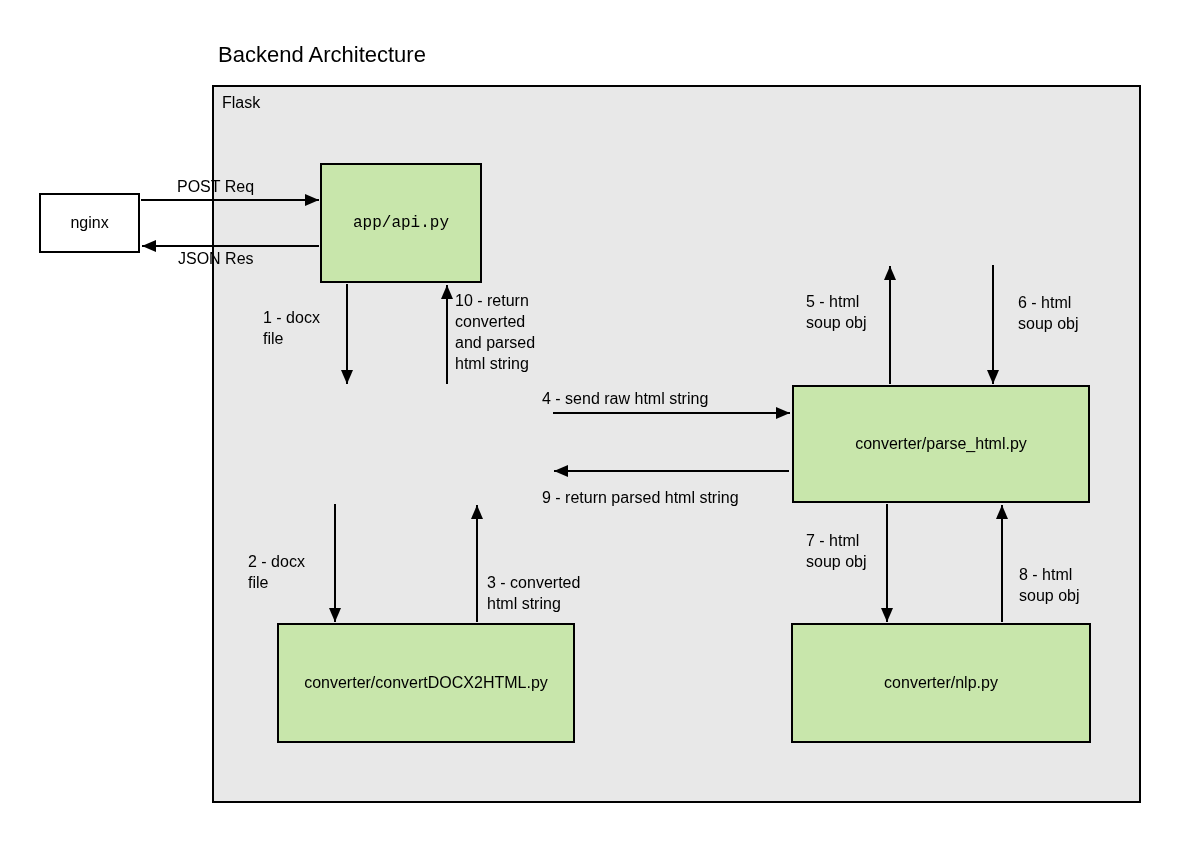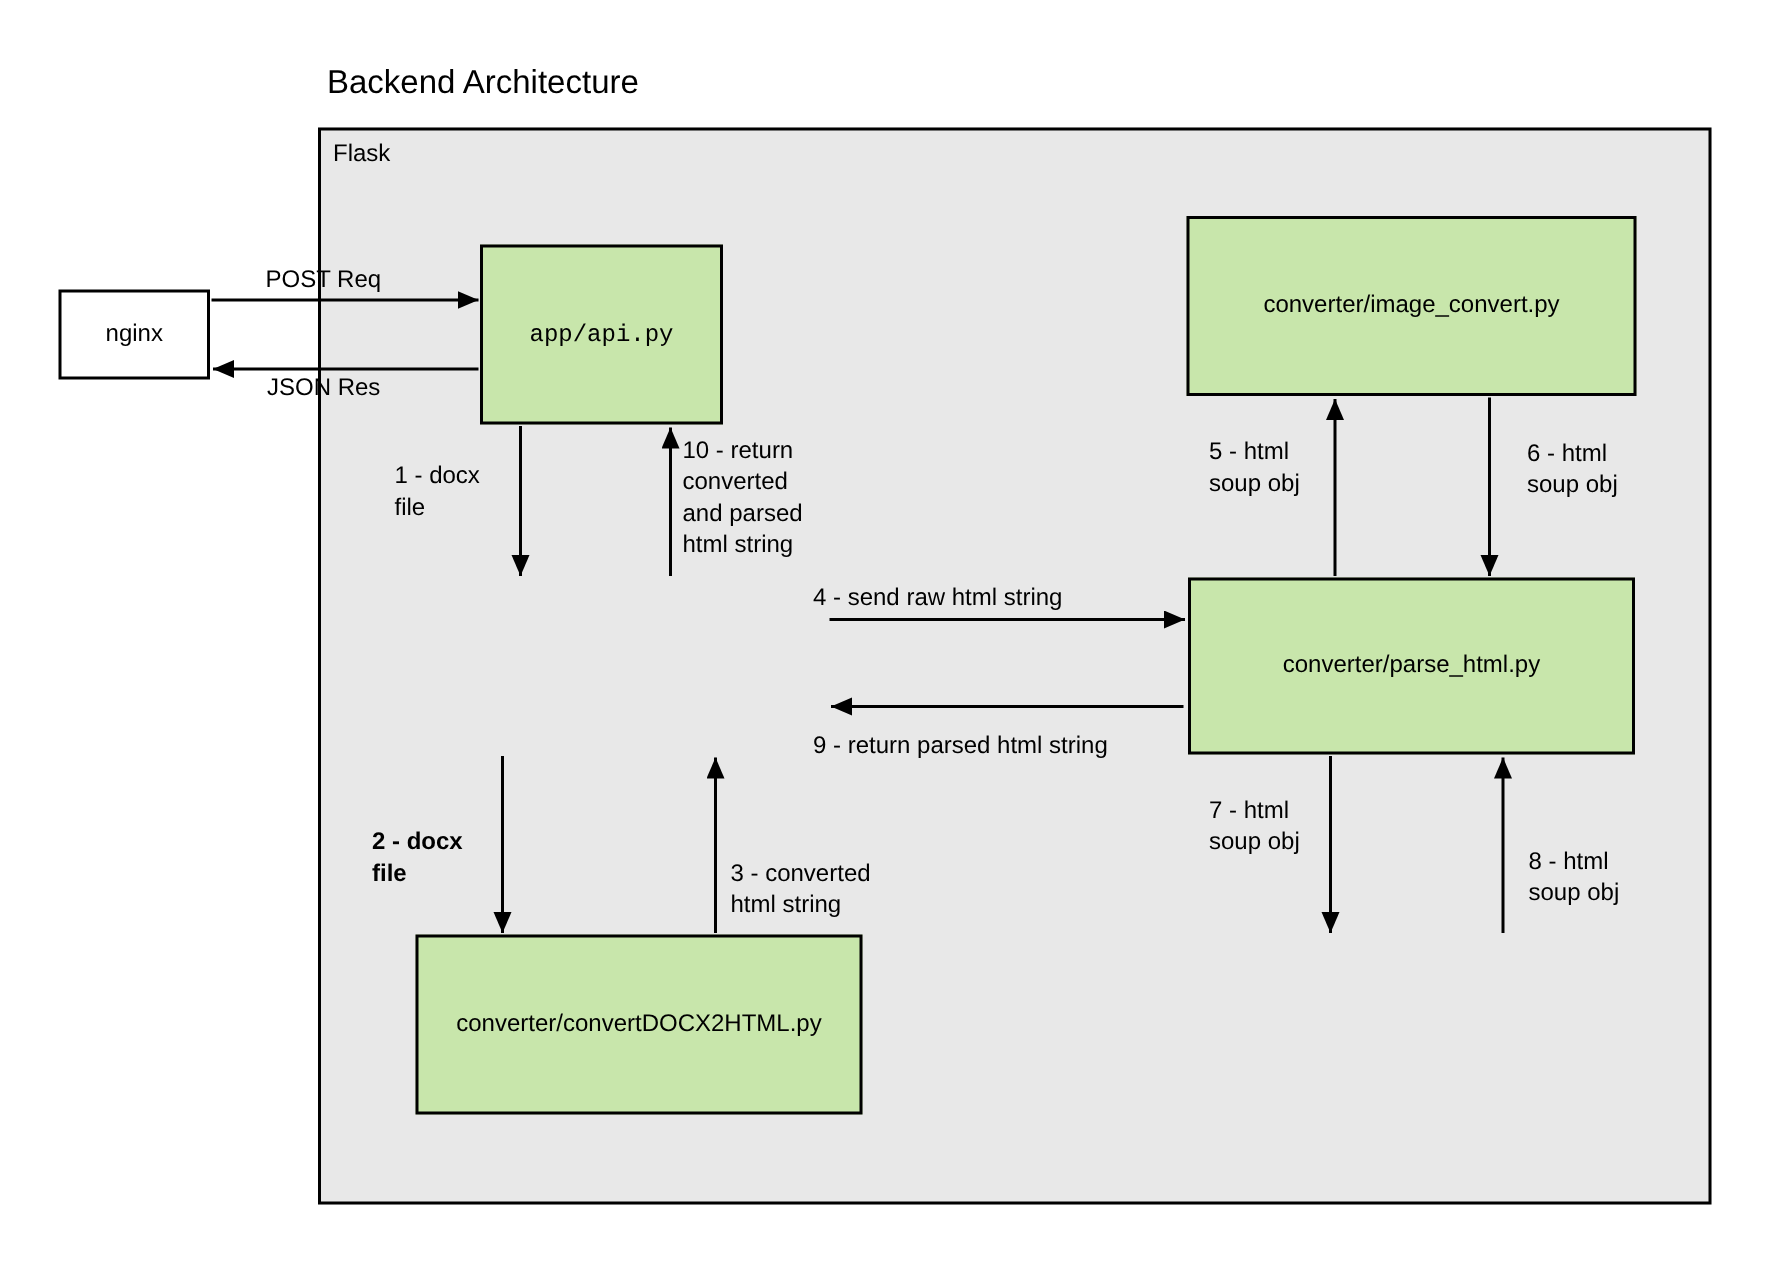--- a/index.html
+++ b/index.html
@@ -52,21 +52,21 @@
   .node-convert-docx2html{left:251px;top:623px;width:298px;height:120px;margin-left:26px;}
   .node-nlp{left:791px;top:623px;width:300px;height:120px;}
   .edge-label{
     position:absolute;z-index:3;font-size:16px;line-height:21px;
     white-space:pre-line;color:var(--color-text);
   }
   .lbl-post-req{left:177px;top:176px;}
   .lbl-json-res{left:178px;top:248px;}
   .lbl-step1{left:263px;top:307px;}
   .lbl-step10{left:455px;top:290px;}
-  .lbl-step2{left:248px;top:551px;font-weight:bold;}
+  .lbl-step2{left:248px;top:551px;}
   .lbl-step3{left:487px;top:572px;}
   .lbl-step4{left:542px;top:388px;}
   .lbl-step9{left:542px;top:487px;}
   .lbl-step5{left:806px;top:291px;}
   .lbl-step6{left:1018px;top:292px;}
   .lbl-step7{left:806px;top:530px;}
   .lbl-step8{left:1019px;top:541px;margin-top:23px;}
 </style>
 </head>
 <body>
@@ -98,28 +98,28 @@
     <line x1="887" y1="504" x2="887" y2="622" marker-end="url(#arrow)"></line>
     <line x1="1002" y1="622" x2="1002" y2="505" marker-end="url(#arrow)"></line>
   </svg>
 
   <div class="node external node-nginx">
     <span>nginx</span>
   </div>
   <div class="node node-app-api">
     <span>app/api.py</span>
   </div>
-  <div class="node node-image-convert">
-    <span>converter/image_convert.py</span>
-  </div>
   <div class="node node-parse-html">
     <span>converter/parse_html.py</span>
   </div>
   <div class="node node-convert-docx2html">
     <span>converter/convertDOCX2HTML.py</span>
+  </div>
+  <div class="node node-nlp">
+    <span>converter/nlp.py</span>
   </div>
 
   <div class="edge-label lbl-post-req">POST Req</div>
   <div class="edge-label lbl-json-res">JSON Res</div>
   <div class="edge-label lbl-step1">1 - docx
 file</div>
   <div class="edge-label lbl-step10">10 - return
 converted
 and parsed
 html string</div>

